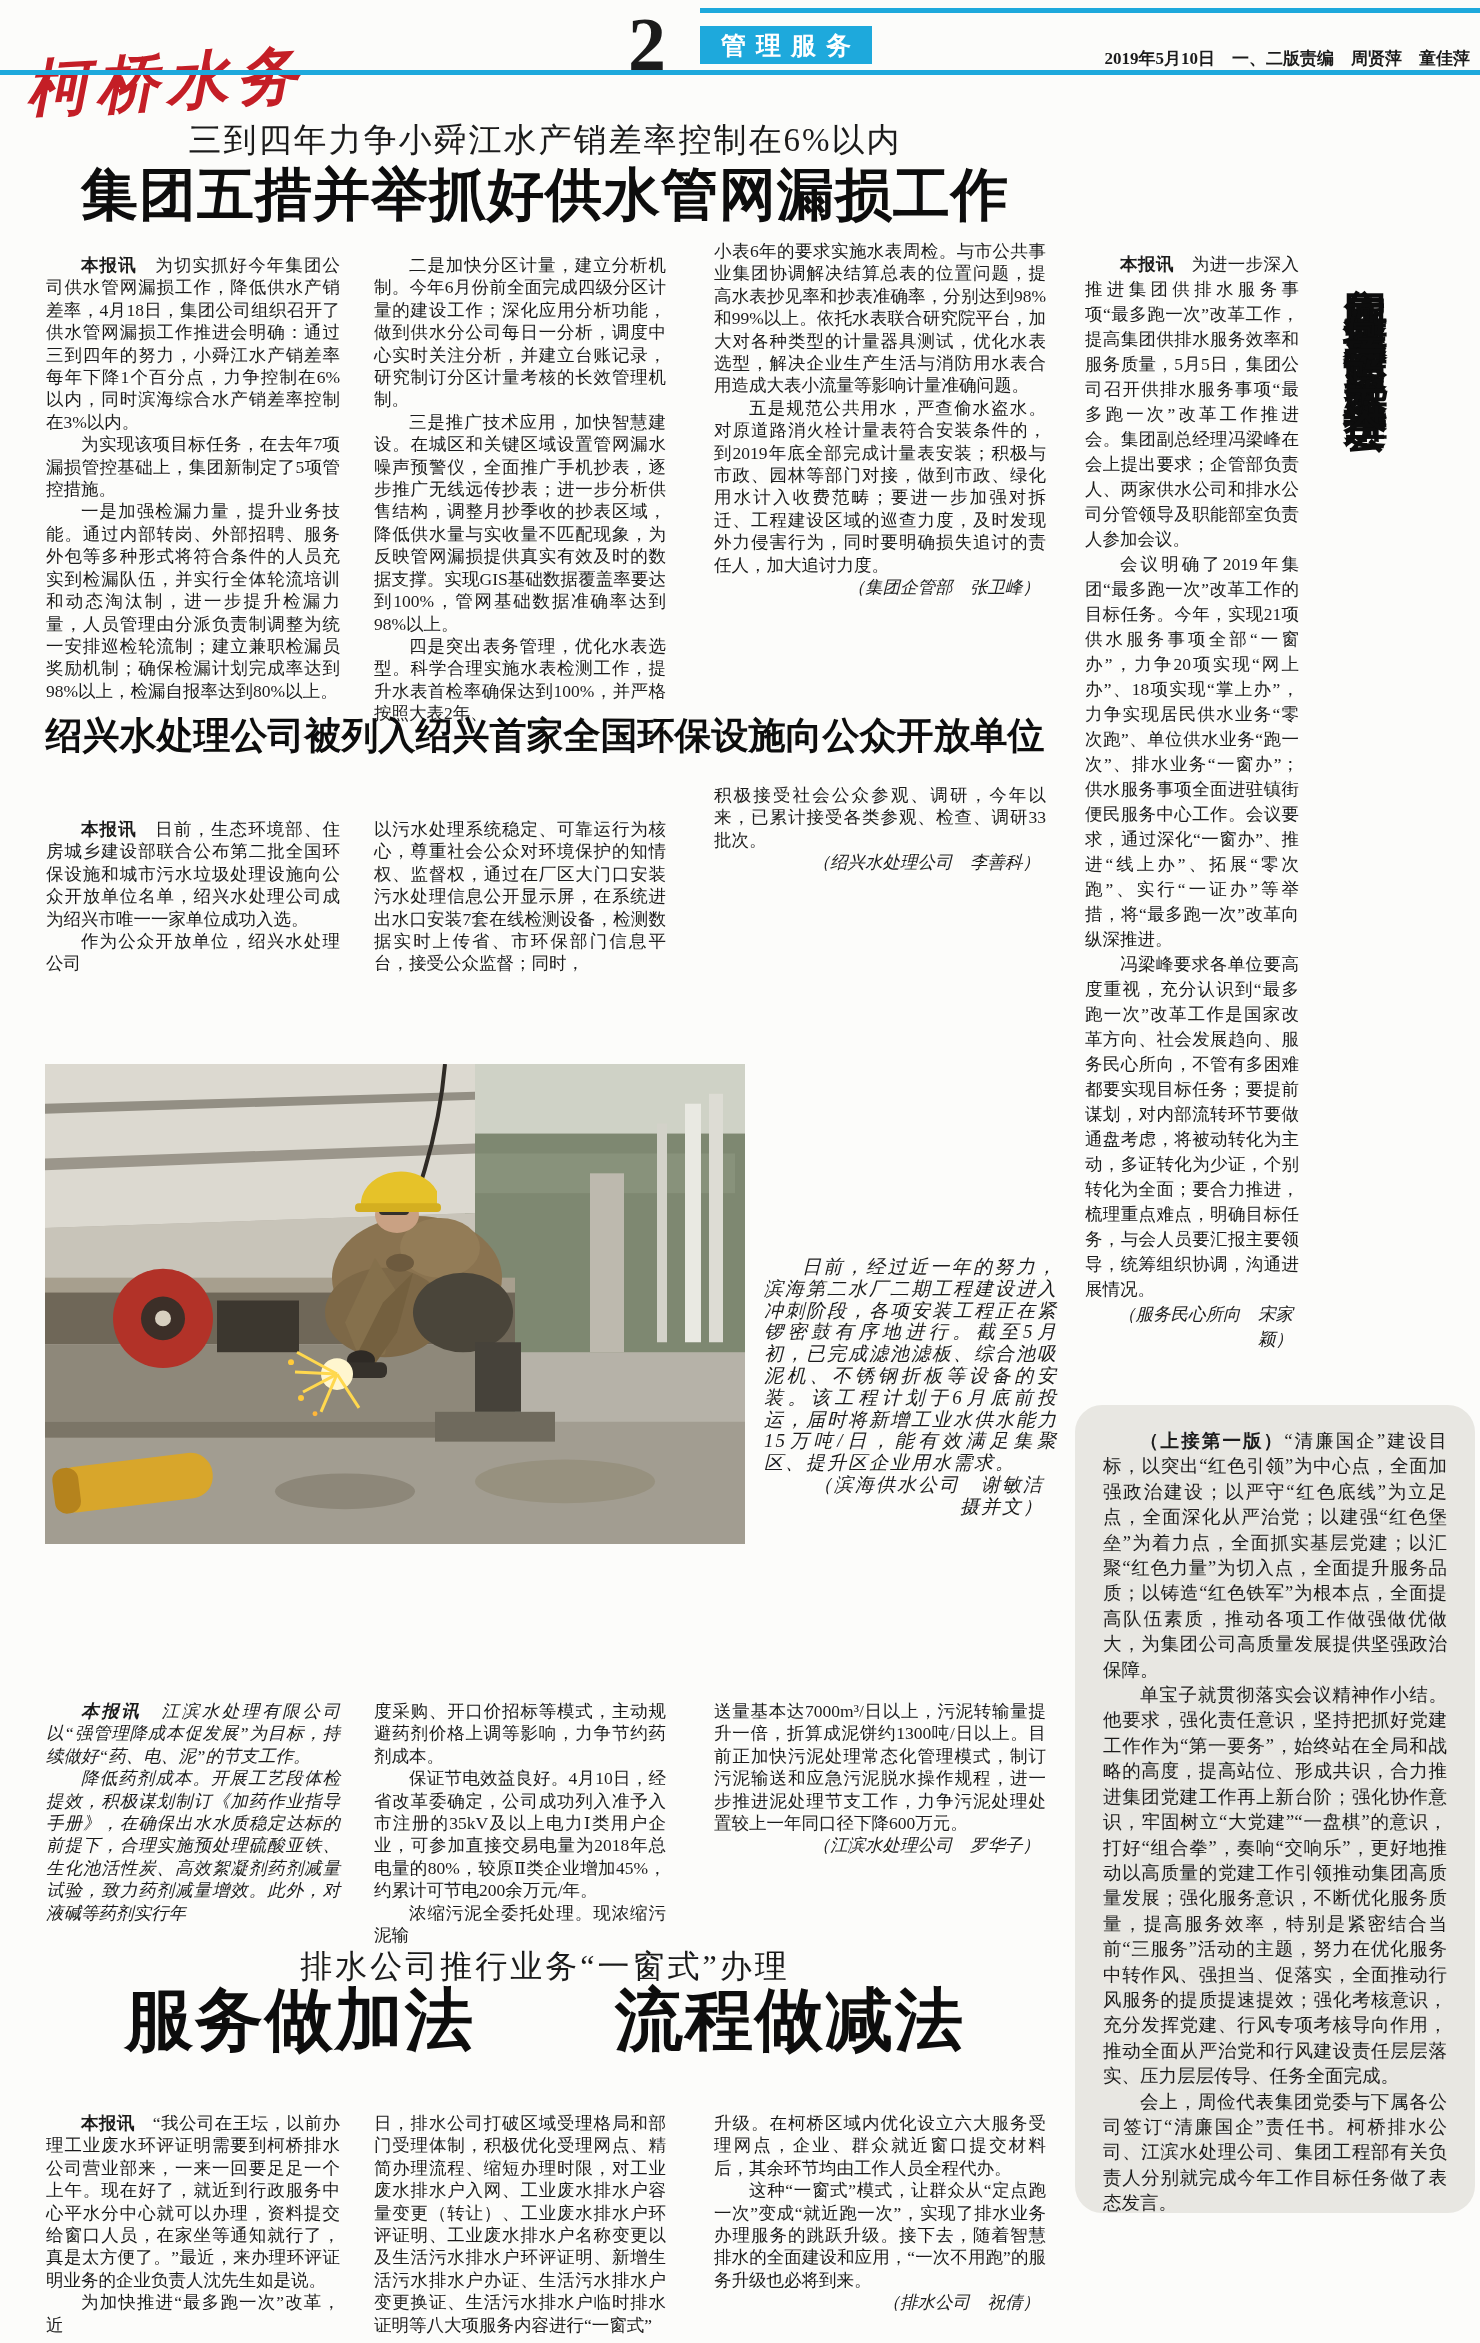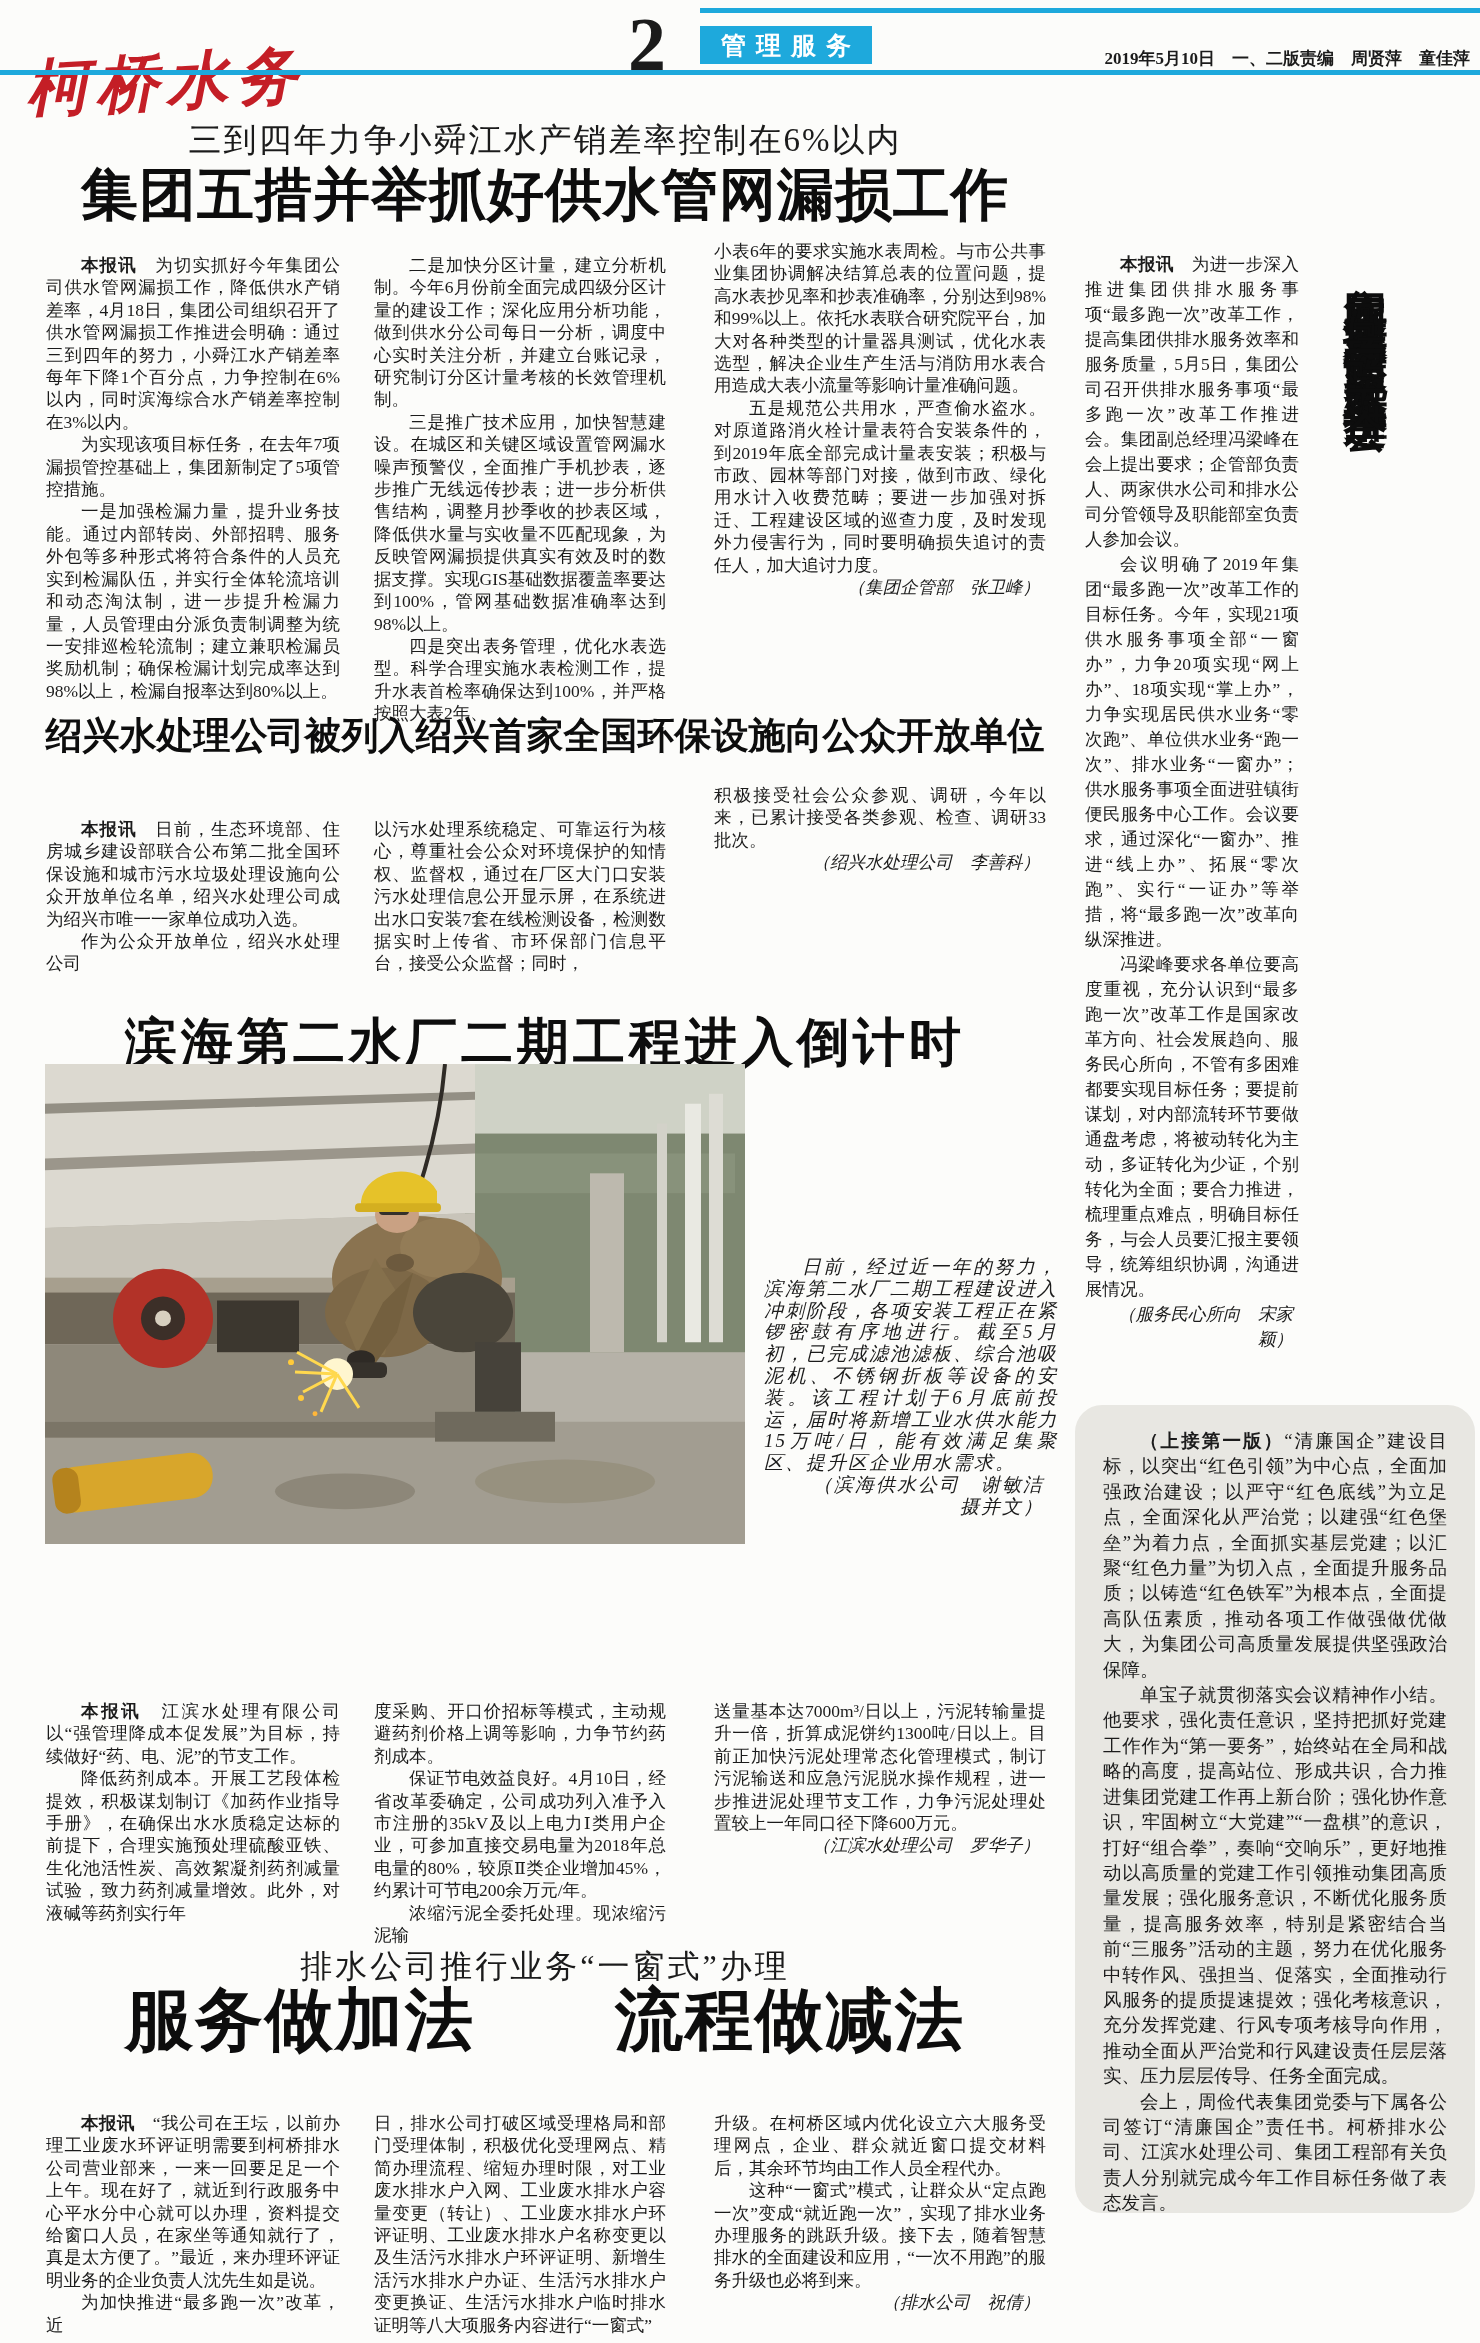--- a/index.html
+++ b/index.html
@@ -48,21 +48,21 @@
   .a2c2{left:374px;top:818px;width:292px;}
   .a2c3{left:714px;top:784px;width:332px;}
 
   
   .photo{position:absolute;left:45px;top:1064px;width:700px;height:480px;}
   .a3text{left:764px;top:1256px;width:294px;font-size:19px;line-height:21.8px;
           font-style:italic;letter-spacing:2px;}
   .a3text p.sig{padding-right:14px;}
 
   
-  .a4c1{left:46px;top:1700px;width:294px;}
+  .a4c1{left:46px;top:1700px;width:294px;font-style:italic;}
   .a4c2{left:374px;top:1700px;width:292px;}
   .a4c3{left:714px;top:1700px;width:332px;}
 
   
   .subtitle{position:absolute;left:30px;top:1945px;width:1030px;text-align:center;
             font-size:32px;letter-spacing:3px;white-space:nowrap;}
   .a5c1{left:46px;top:2112px;width:294px;}
   .a5c2{left:374px;top:2112px;width:292px;}
   .a5c3{left:714px;top:2112px;width:332px;}
 
@@ -116,21 +116,20 @@
       <p>作为公众开放单位，绍兴水处理公司</p>
     </div>
   <div class="col a2c2" data-name="article-openunit-col-2">
       <p class="cont">以污水处理系统稳定、可靠运行为核心，尊重社会公众对环境保护的知情权、监督权，通过在厂区大门口安装污水处理信息公开显示屏，在系统进出水口安装7套在线检测设备，检测数据实时上传省、市环保部门信息平台，接受公众监督；同时，</p>
     </div>
   <div class="col a2c3" data-name="article-openunit-col-3">
       <p class="cont">积极接受社会公众参观、调研，今年以来，已累计接受各类参观、检查、调研33批次。</p>
       <p class="sig">（绍兴水处理公司　李善科）</p>
     </div>
 
-  <div class="headline" style="top:1014px;font-size:52px;letter-spacing:4px;" data-name="article-binhai-headline">滨海第二水厂二期工程进入倒计时</div>
 
   <div class="photo" data-name="news-photo">
     <svg viewBox="0 0 700 483" width="100%" height="100%" preserveAspectRatio="none" data-name="news-photo-illustration">
       <rect x="0" y="0" width="700" height="483" fill="#b6b2a8"></rect>
 
       <rect x="420" y="0" width="280" height="180" fill="#cfd2c6"></rect>
       <rect x="420" y="70" width="280" height="220" fill="#7e8871"></rect>
       <rect x="430" y="90" width="260" height="40" fill="#8d9780" opacity="0.7"></rect>
       <rect x="640" y="40" width="16" height="240" fill="#e9e9e2"></rect>
       <rect x="664" y="30" width="14" height="250" fill="#dddcd4"></rect>

